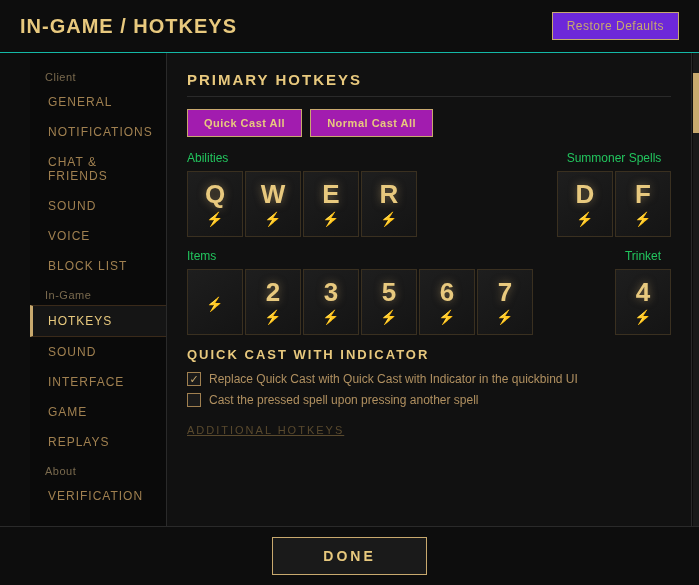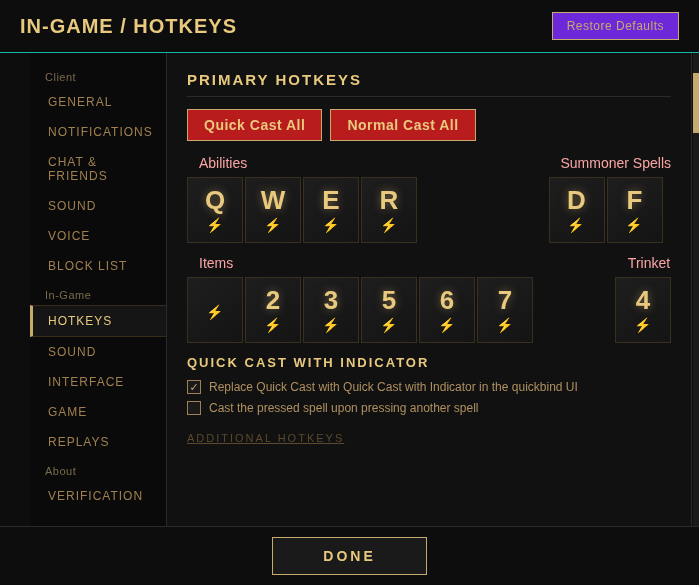--- a/index.html
+++ b/index.html
@@ -126,36 +126,35 @@
       padding-bottom: 8px;
     }
 
     
     .cast-buttons {
       display: flex;
       gap: 8px;
       margin-bottom: 14px;
     }
     .cast-btn {
-      background: #b91c1c;
+      background: #a21caf;
       border: 1px solid #c8a96e;
       color: #e8c97e;
       padding: 7px 16px;
-      font-size: 14px;
+      font-size: 11px;
       font-weight: bold;
       cursor: pointer;
       letter-spacing: 0.5px;
     }
 
     
     .grid-label {
-      font-size: 14px;
-      color: #fca5a5;
+      font-size: 12px;
+      color: #22c55e;
       margin-bottom: 6px;
-      margin-left: 12px;
     }
     .keys-group {
       display: flex;
       gap: 2px;
     }
 
     
     .key-box {
       width: 56px;
       height: 66px;

